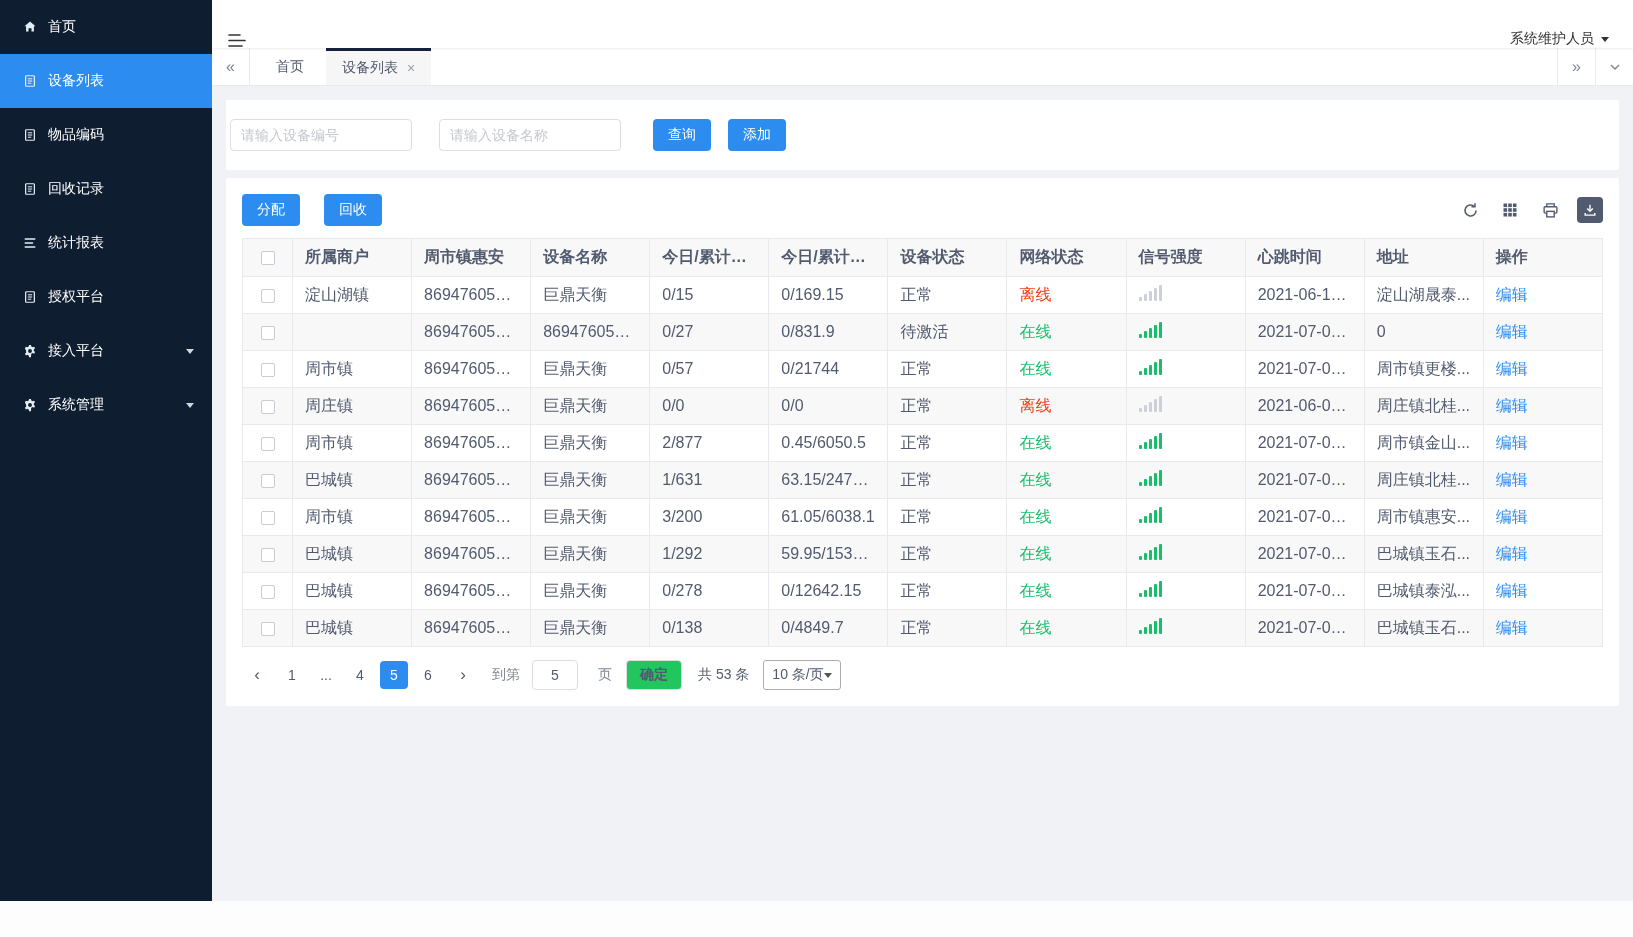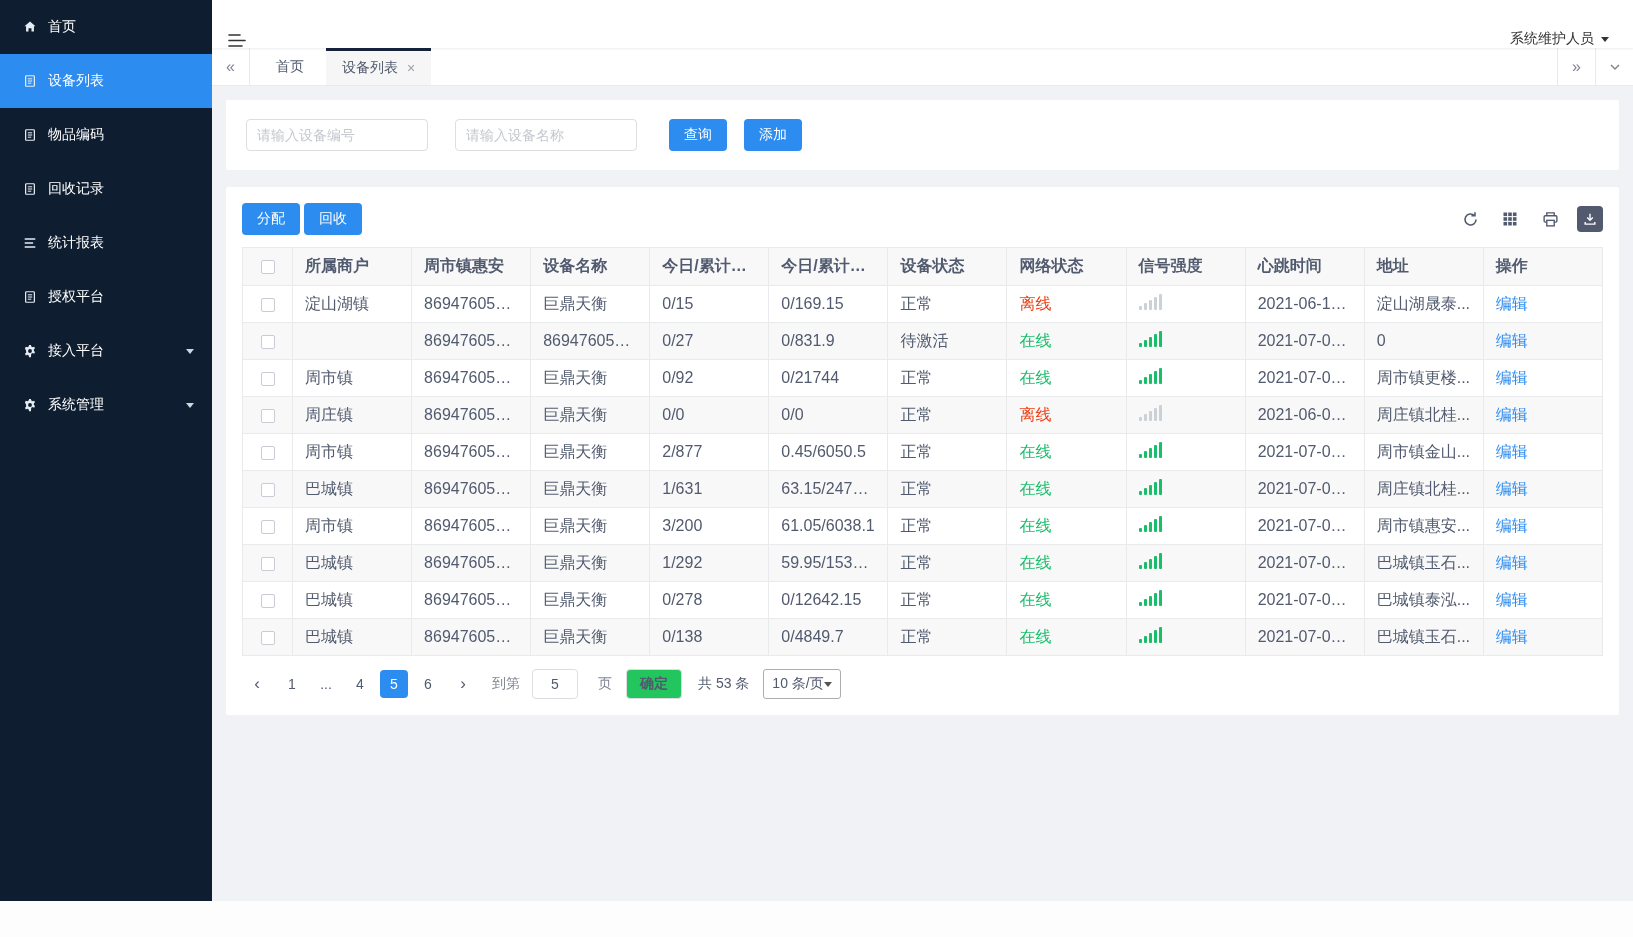--- a/index.html
+++ b/index.html
@@ -26,32 +26,32 @@
   .tab-nav.leftsep{border-right:1px solid #e8eaec}
   .tab-nav.rightsep{border-left:1px solid #e8eaec}
   .tabs{flex:1;display:flex;padding-left:10px;gap:6px;align-items:stretch}
   .tab{display:flex;align-items:center;gap:9px;padding:0 16px;color:#515a6e;cursor:pointer}
   .tab.active{background:#f6f6f6;border-top:3px solid #17233d}
   .tab-close{color:#9aa0ab;font-size:14px;cursor:pointer}
 
   
   .content{flex:1;padding:14px 14px 0;overflow:hidden}
   .card{background:#fff;border-radius:2px}
-  .search-card{padding:19px 20px;display:flex;align-items:center;margin-bottom:17px}
+  .search-card{padding:19px 4px;display:flex;align-items:center;margin-bottom:8px}
   .input{width:182px;height:32px;border:1px solid #dcdee2;border-radius:4px;padding:0 10px;font-size:14px;color:#515a6e;outline:none;background:#fff}
   .input::placeholder{color:#c5c8ce}
   .input + .input{margin-left:27px}
   .btn{height:32px;border:none;border-radius:4px;font-size:14px;cursor:pointer;font-family:inherit}
   .btn.primary{background:#2d8cf0;color:#fff;padding:0 15px}
   .search-card .btn.primary{margin-left:32px}
   .search-card .btn.primary + .btn.primary{margin-left:17px}
 
   .table-card{padding:16px 16px 12px}
   .table-toolbar{display:flex;align-items:center;margin-bottom:12px}
-  .table-toolbar .tleft{display:flex;gap:4px}
+  .table-toolbar .tleft{display:flex;gap:24px}
   .table-toolbar .tright{margin-left:auto;display:flex;align-items:center;gap:14px}
   .tool-icon{width:26px;height:26px;display:inline-flex;align-items:center;justify-content:center;color:#515a6e;cursor:pointer;border-radius:4px}
   .tool-icon.dark{background:#515a6e;color:#fff}
 
   
   .data-table{width:100%;border-collapse:collapse;table-layout:fixed;font-size:16px}
   .data-table th,.data-table td{border:1px solid #e8eaec;padding:0 12px;height:37px;text-align:left;overflow:hidden;white-space:nowrap;text-overflow:ellipsis}
   .data-table th{background:#f8f8f9;color:#515a6e;font-weight:bold;height:38px}
   .data-table tr.striped td{background:#f8f8f9}
   .cb-col{width:50px;text-align:center;padding:0}
@@ -319,21 +319,21 @@
                   </span></td>
                 <td>2021-07-02 ...</td>
                 <td>0</td>
                 <td><a class="edit-link">编辑</a></td>
               </tr>
               <tr>
                 <td class="cb-col"><span class="checkbox"></span></td>
                 <td>周市镇</td>
                 <td>8694760552...</td>
                 <td>巨鼎天衡</td>
-                <td>0/92</td>
+                <td>0/57</td>
                 <td>0/21744</td>
                 <td>正常</td>
                 <td><span class="online">在线</span></td>
                 <td><span class="signal strong">
                     <i></i>
                     <i></i>
                     <i></i>
                     <i></i>
                     <i></i>
                   </span></td>

